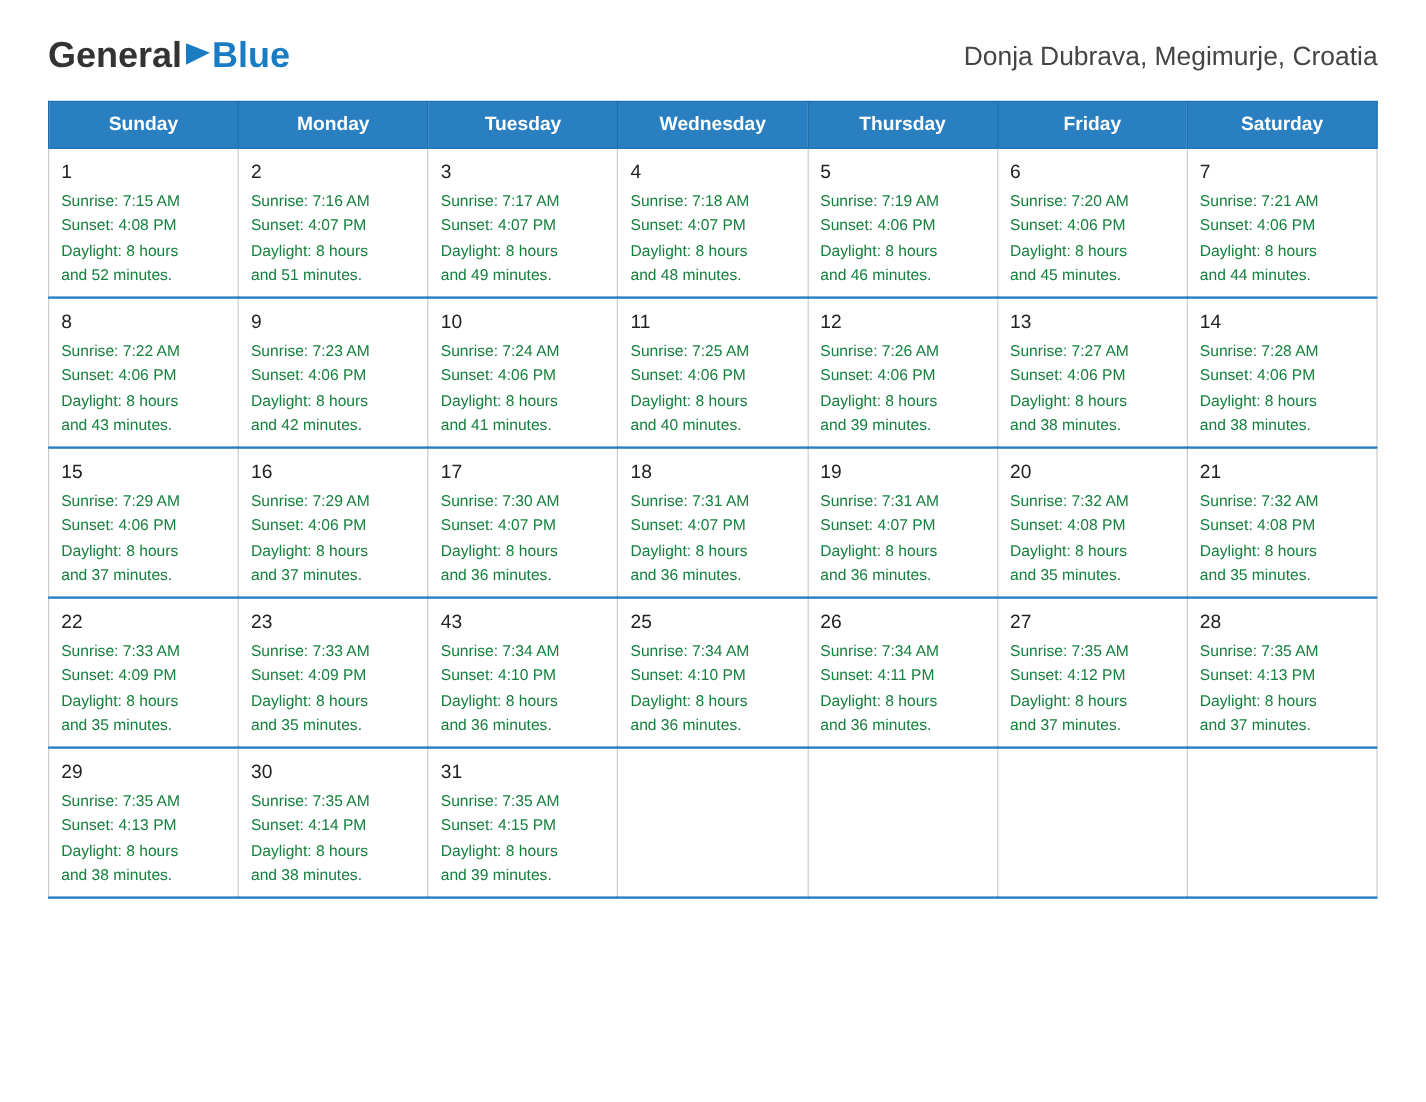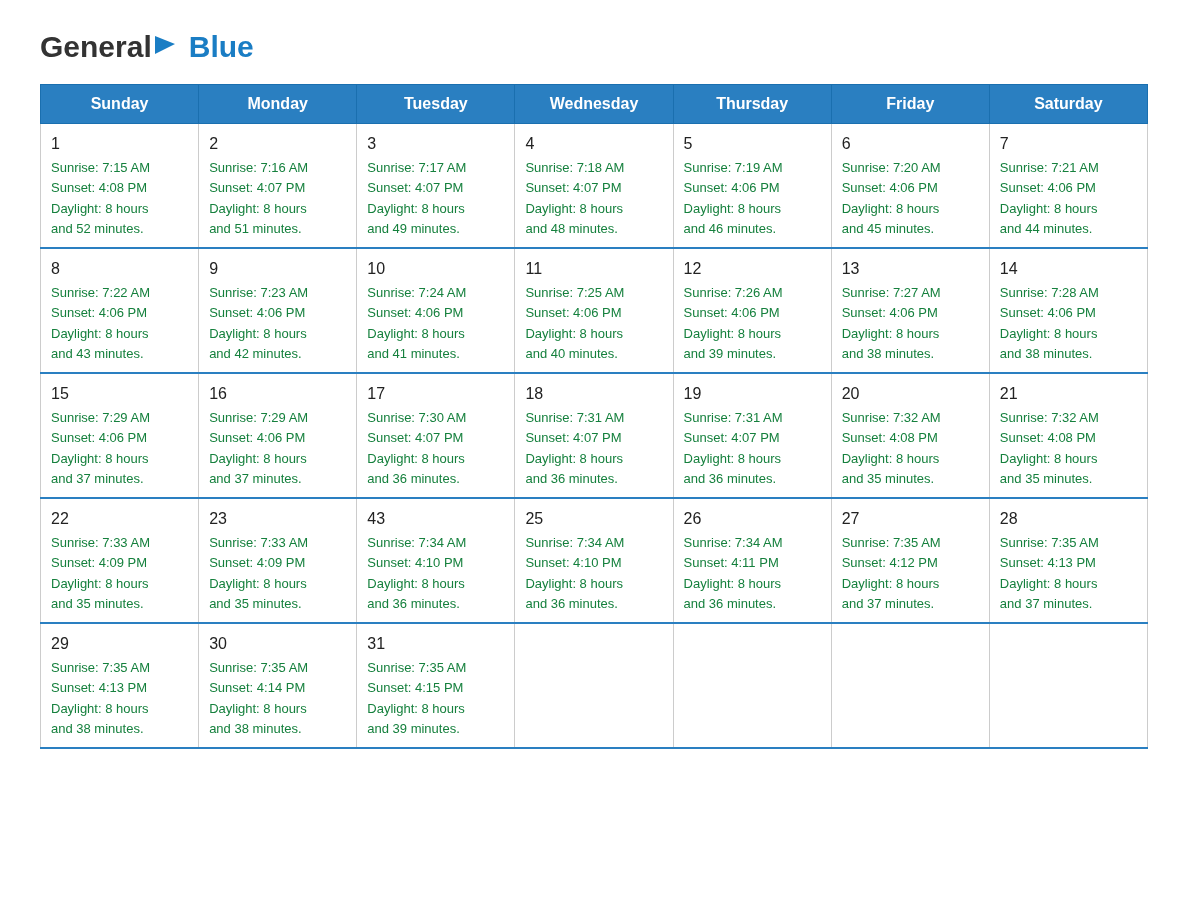--- a/index.html
+++ b/index.html
@@ -77,41 +77,42 @@
       display: flex;
       align-items: center;
       font-size: 30px;
       font-weight: bold;
       color: #333;
     }
     .logo-row2 {
       font-size: 30px;
       font-weight: bold;
       color: #1a7dc4;
-      margin-left: 12px;
+      margin-left: 0;
       display: flex;
       align-items: flex-end;
     }
   </style>
 </head>
 <body>
 
 <div class="header">
   <div class="logo-wrap">
     <div class="logo-row1">
       <span style="color:#333;font-weight:bold;">General</span>
       <svg width="22" height="22" viewBox="0 0 22 22" style="margin-left:3px;">
         <polygon points="0,0 20,8 0,18" fill="#1a7dc4"></polygon>
       </svg>
     </div>
     <div class="logo-row2">
       <span style="color:#1a7dc4;font-weight:bold;font-size:30px;">Blue</span>
     </div>
   </div>
   <div class="title-area">
+    <div class="subtitle">Donja Dubrava, Megimurje, Croatia</div>
   </div>
 </div>
 
 <table>
   <thead>
     <tr>
       <th>Sunday</th>
       <th>Monday</th>
       <th>Tuesday</th>
       <th>Wednesday</th>

